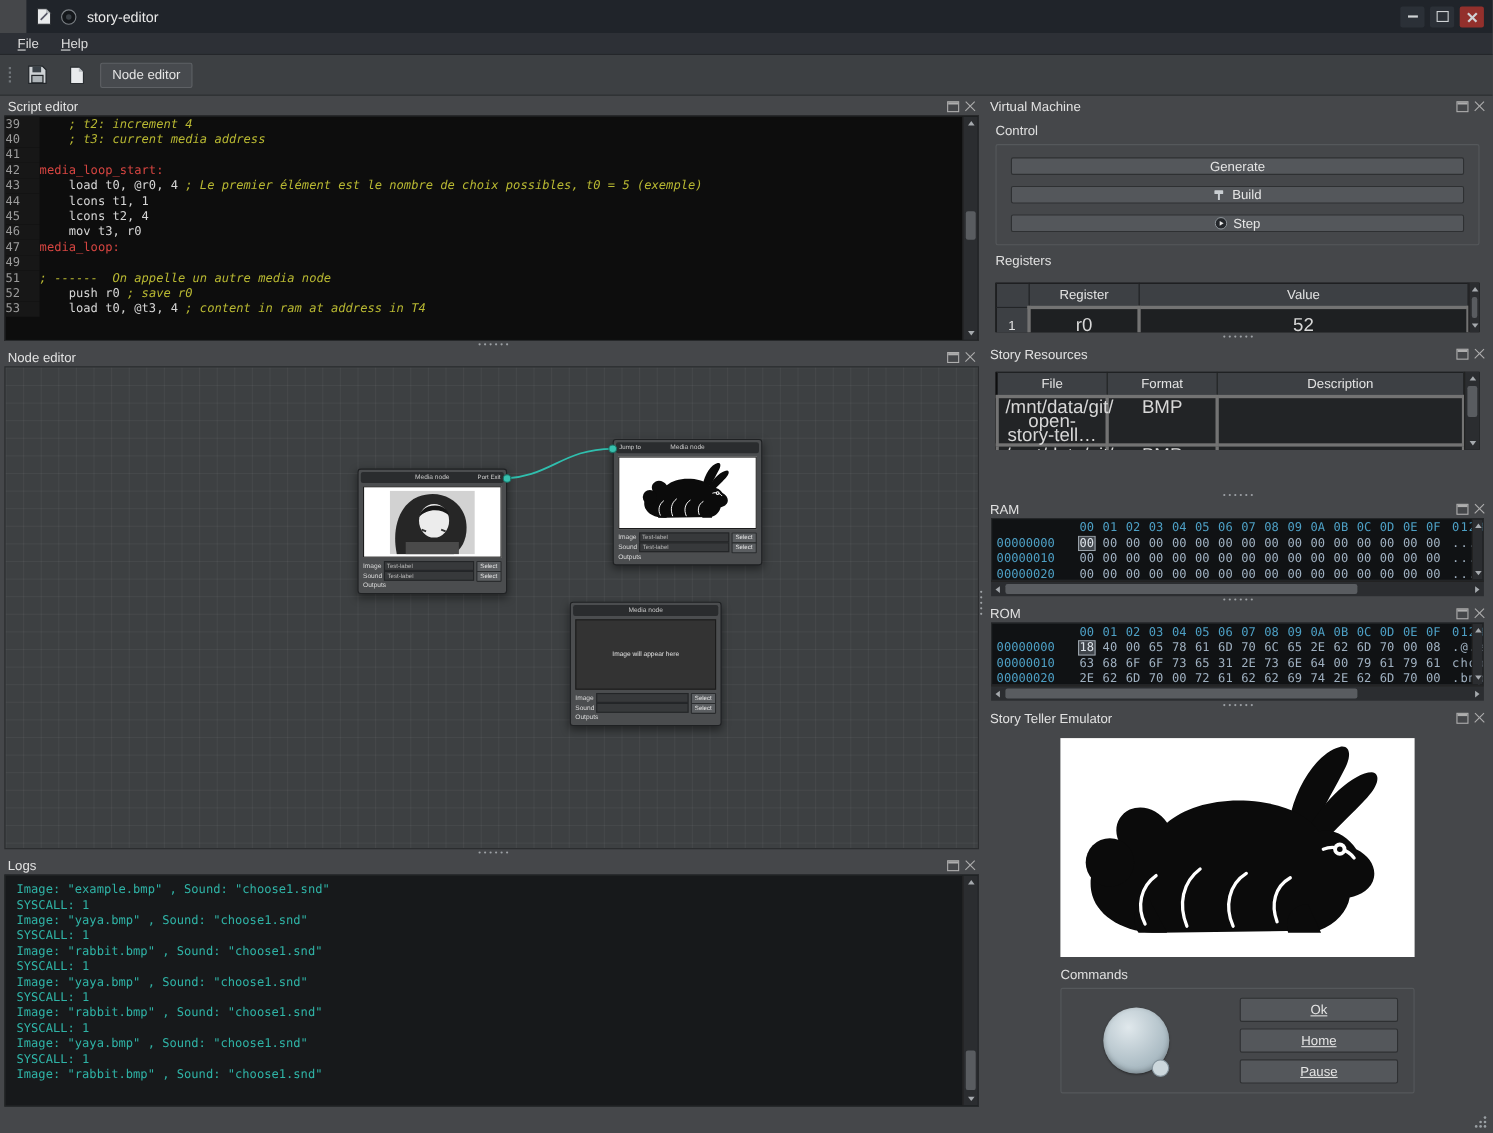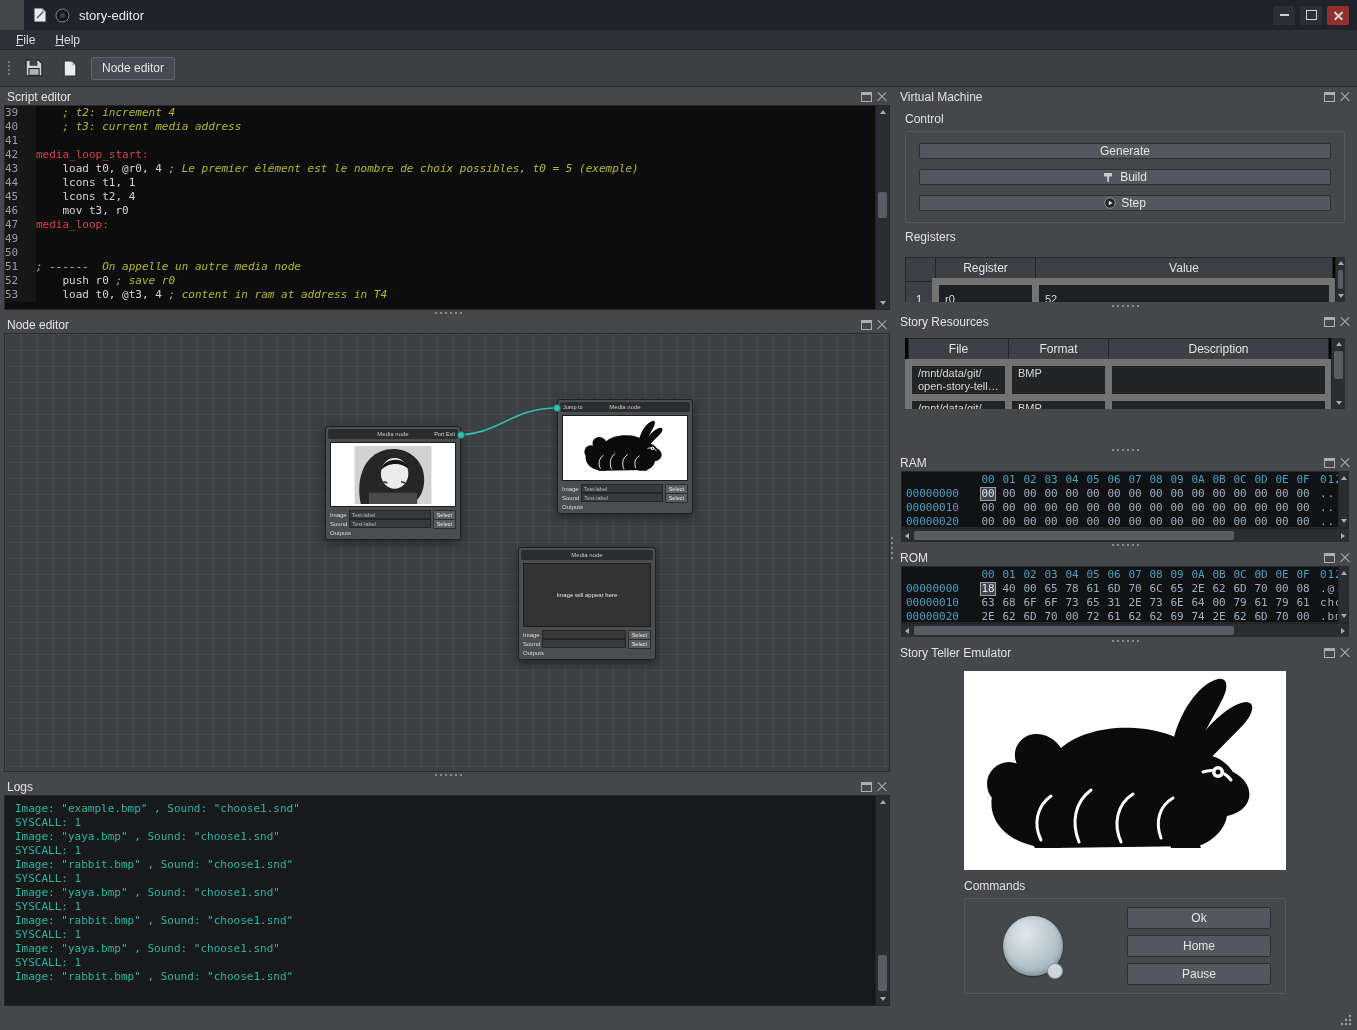--- a/index.html
+++ b/index.html
@@ -79,24 +79,24 @@
   .nbtn{background:#5b5e61;border:1px solid #2a2c2e;border-radius:1px;font-size:5.5px;padding:0 3px;height:8px;display:flex;align-items:center;color:#e8e8e8;}
   
   .logs-body{flex:1;position:relative;background:#17191b;border:1px solid #26282a;overflow:hidden;}
   #log-lines{padding:6px 10px;font-family:"DejaVu Sans Mono",monospace;font-size:11px;line-height:14px;color:var(--logcolor,#2fb3a6);}
   
   .side-label{font-size:12px;color:#e0e0e0;margin:7px 8px 5px;}
   .groupframe{margin:0 8px;border:1px solid #55585b;border-radius:2px;}
   .control-frame{padding:11px 13px;display:flex;gap:10px;flex-direction:column;}
   .btn{flex:1;height:22px;background:#54575b;border:1px solid #2e3032;border-radius:2px;color:#e5e5e5;font-size:12px;display:flex;align-items:center;justify-content:center;gap:5px;}
   .btnrow{margin:8px 8px 0;display:flex;gap:9px;}
-  .table-wrap{margin:8px 8px 0;position:relative;overflow:hidden;background:#000000;}
+  .table-wrap{margin:8px 8px 0;position:relative;overflow:hidden;background:#000000;text-align:center;}
   table.qtable{border-collapse:collapse;table-layout:fixed;width:calc(100% - 13px);font-size:12px;color:#d8d8d8;}
   .qtable th{background:#3d4044;border:1px solid #232527;font-weight:normal;color:#e3e3e3;height:18px;font-size:12px;}
-  .qtable td{border:7px solid #737373;background:#222426;padding:1px 6px;vertical-align:top;font-size:11px;line-height:13px;}
+  .qtable td{border:3px solid #737373;background:#222426;padding:1px 6px;vertical-align:top;font-size:17px;line-height:13px;}
   #registers-table{width:calc(100% - 9px);}
   #registers-table td{height:27px;vertical-align:middle;background:#1e2022;}
   .filecell{white-space:pre-line;}
   
   .hex-wrap{flex:1;position:relative;margin:0 4px;background:#101214;border:1px solid #26282a;overflow:hidden;padding:1px 0 0 4px;
     font-family:"DejaVu Sans Mono",monospace;font-size:11px;line-height:14px;}
   .hex-row{white-space:nowrap;height:14px;}
   .hex-addr{display:inline-block;width:74px;color:var(--hexhead,#4d9fc4);}
   .hex-bytes{display:inline-block;}
   .byte{display:inline-block;width:16px;margin-right:5px;text-align:center;color:var(--hextext,#9fb0c0);}
@@ -104,21 +104,21 @@
   .hex-ascii{display:inline-block;margin-left:4px;color:var(--hextext,#9fb0c0);letter-spacing:1px;}
   .hex-row.head .hex-ascii{color:var(--hexhead,#4d9fc4);}
   .byte.sel{background:#40454b;box-shadow:0 0 0 1px #99a1a9 inset;color:#dde4ea;}
   
   .emu-col{width:322px;margin:10px auto 0;}
   .emu-screen{width:322px;height:199px;background:#ffffff;display:flex;align-items:center;justify-content:center;overflow:hidden;}
   .commands-frame{border:1px solid #55585b;border-radius:2px;margin-top:5px;height:94px;position:relative;display:flex;align-items:center;padding:0 14px;}
   .knob{width:60px;height:60px;border-radius:50%;margin-left:24px;position:relative;flex:none;
     background:radial-gradient(circle at 38% 30%,#e0e8ec,#aebec6 62%,#90a2ac);box-shadow:inset 0 -2px 5px rgba(0,0,0,.25),0 1px 2px rgba(0,0,0,.4);}
   .knob-dot{position:absolute;right:0px;bottom:-3px;width:14px;height:14px;border-radius:50%;background:#ccd7dc;border:1px solid #84939c;}
-  .cmd-buttons{margin-left:auto;display:flex;flex-direction:column;gap:6px;width:144px;}
+  .cmd-buttons{margin-left:auto;display:flex;flex-direction:column;gap:6px;width:144px;text-decoration:underline;}
   .cmd-buttons .btn{flex:none;width:100%;box-sizing:border-box;}
   
   .dots{position:absolute;display:flex;gap:3px;align-items:center;justify-content:center;}
   .dots i{width:2px;height:2px;border-radius:50%;background:#9ea2a6;display:block;}
   .dots.vert{flex-direction:column;}
   .grip{position:absolute;right:5px;bottom:4px;}
 </style>
 </head>
 <body style="--logcolor: #2fb3a6; --comment: #b8b832; --labelred: #d64541; --hl: #ffff33; --hextext: #9fb0c0; --hexhead: #4d9fc4;">
 
@@ -243,24 +243,20 @@
         <div class="sline">
           <span class="lnum">46</span>
           <span class="scode"><span class="c-code">    mov t3, r0</span></span>
         </div>
         <div class="sline">
           <span class="lnum">47</span>
           <span class="scode"><span class="c-label">media_loop:</span></span>
         </div>
         <div class="sline">
           <span class="lnum">49</span>
-          <span class="scode"></span>
-        </div>
-        <div class="sline">
-          <span class="lnum">50</span>
           <span class="scode"></span>
         </div>
         <div class="sline">
           <span class="lnum">51</span>
           <span class="scode"><span class="c-comment">; ------  On appelle un autre media node</span></span>
         </div>
         <div class="sline">
           <span class="lnum">52</span>
           <span class="scode"><span class="c-code">    push r0 </span><span class="c-comment">; save r0</span></span>
         </div>

